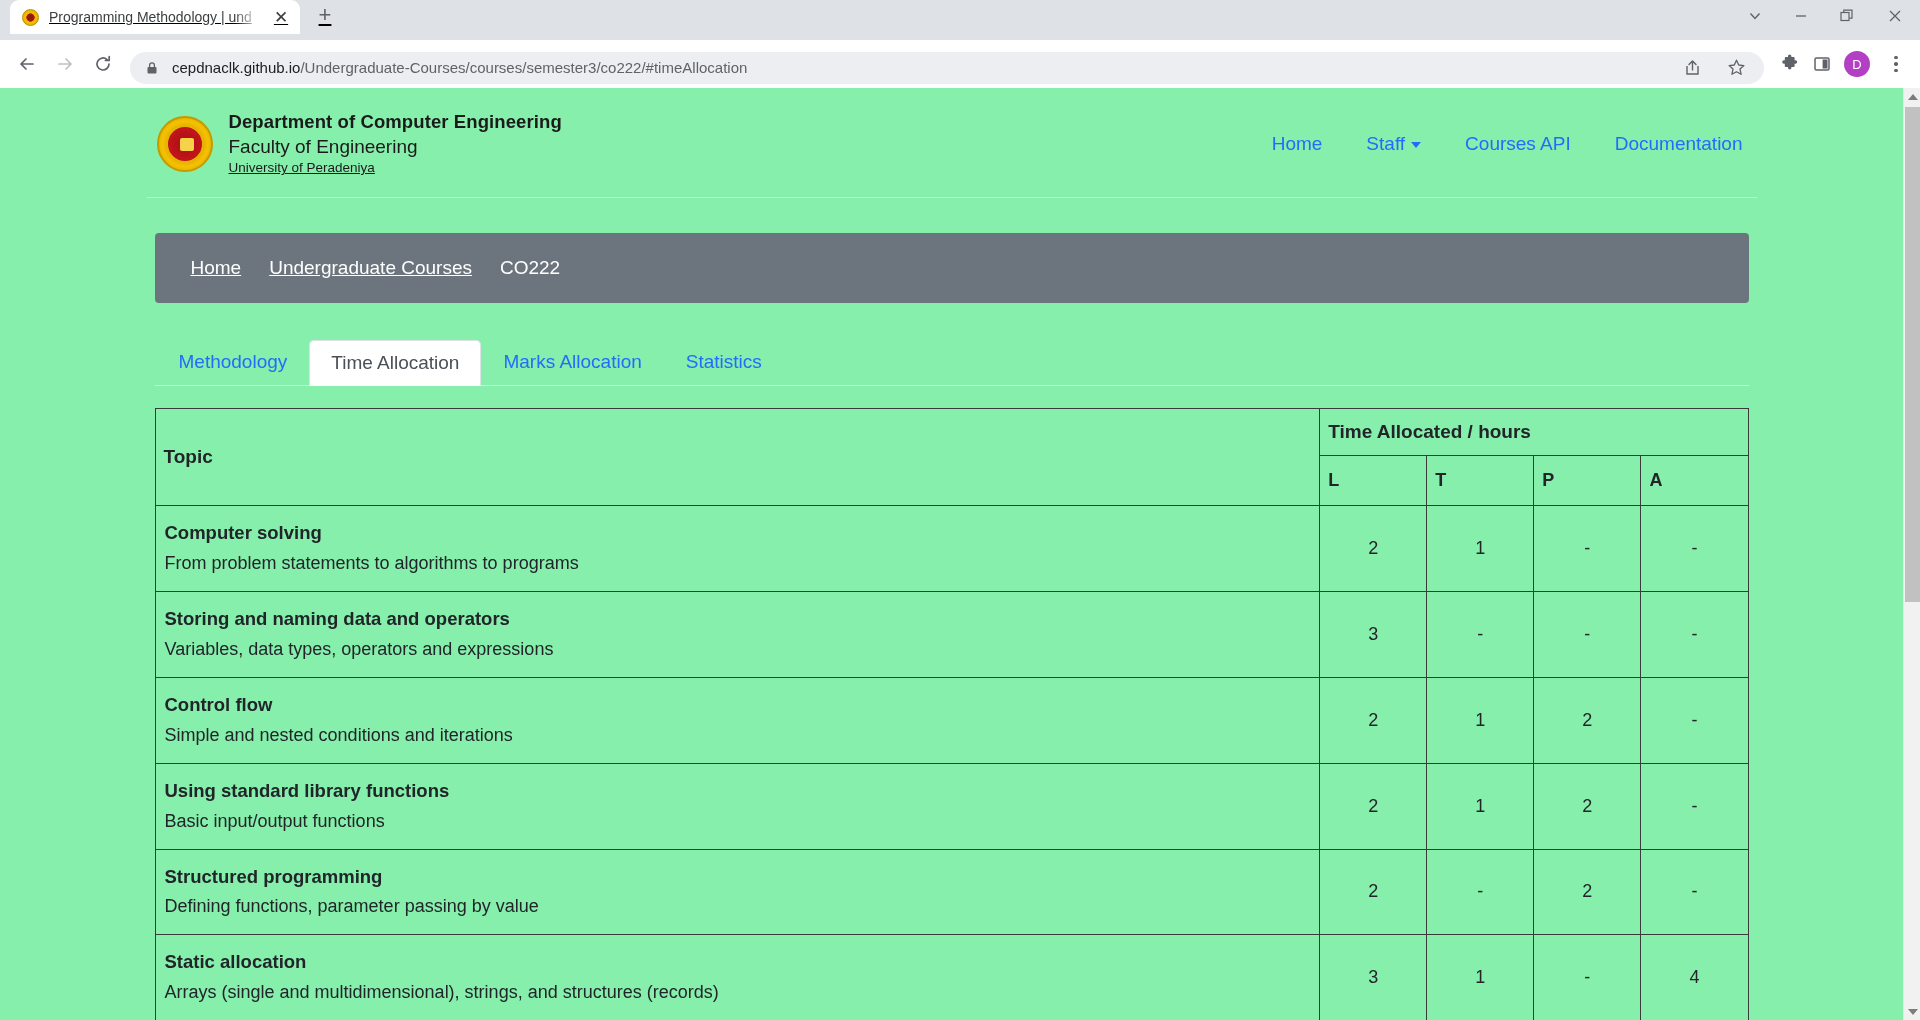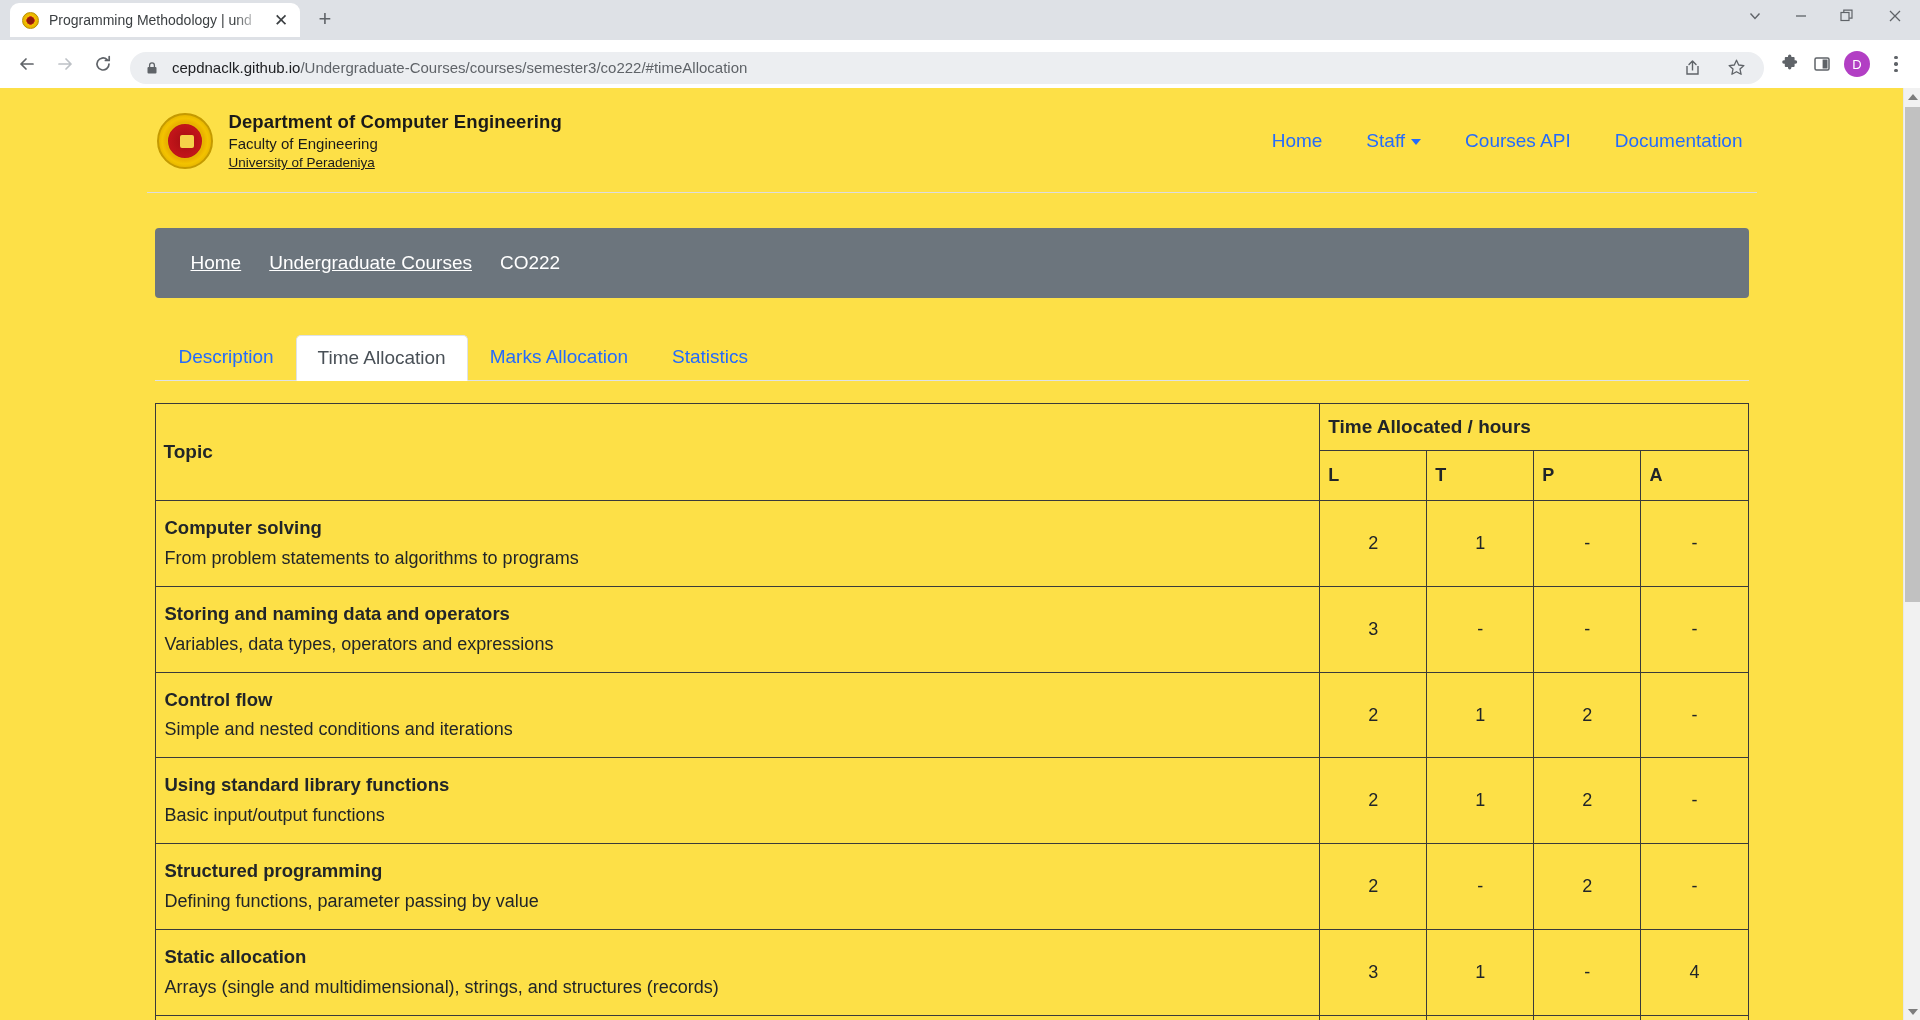--- a/index.html
+++ b/index.html
@@ -8,21 +8,21 @@
     font-family: "Liberation Sans", sans-serif;
     overflow: hidden;
     background: #ffffff;
   }
 
   
   .browser { width: 1920px; height: 1020px; display: flex; flex-direction: column; }
 
   .tabstrip {
     height: 40px; background: #dee1e6;
-    display: flex; align-items: center; position: relative; flex: 0 0 40px;
+    display: flex; align-items: flex-start; position: relative; flex: 0 0 40px; text-decoration: underline;
   }
   .tab {
     height: 34px; width: 290px; background: #ffffff;
     border-radius: 9px 9px 0 0; margin-left: 10px;
     display: flex; align-items: center; padding: 0 8px 0 12px; gap: 10px;
     position: relative;
   }
   .tab-favicon {
     width: 17px; height: 17px; border-radius: 50%;
     background: radial-gradient(circle at 50% 50%, #d4351c 0%, #d4351c 38%, #f2c200 42%, #e8b400 70%, #c99a00 100%);
@@ -86,21 +86,21 @@
     font-weight: 500; margin: 0 4px;
   }
   .kebab {
     width: 28px; height: 28px; display: flex; flex-direction: column; align-items: center;
     justify-content: center; gap: 3px; margin-left: 4px;
   }
   .kebab i { width: 3.5px; height: 3.5px; border-radius: 50%; background: #5f6368; display: block; }
 
   
   .viewport {
-    flex: 1 1 auto; background: #fde047; position: relative; overflow: hidden;
+    flex: 1 1 auto; background: #86efac; position: relative; overflow: hidden;
     display: flex;
   }
   .page {
     flex: 1 1 auto; padding: 0; overflow: hidden; position: relative;
   }
 
   .site-header {
     display: flex; align-items: center; justify-content: space-between;
     padding: 22px 0 20px 0; border-bottom: 1px solid #dddddd;
     margin: 0 auto; width: 1610px;
@@ -115,21 +115,21 @@
     content: ""; position: absolute; inset: 7px; border-radius: 50%;
     background: radial-gradient(circle, #a50e12 0%, #c2151a 65%, #8d0c10 100%);
     border: 2px solid #e7b400;
   }
   .brand-logo::after {
     content: ""; position: absolute; left: 21px; top: 20px; width: 14px; height: 13px;
     border-radius: 2px; background: #f6d24a;
   }
   .brand-text { line-height: 1.32; }
   .brand-line1 { font-size: 18.5px; font-weight: bold; color: #1a1a1a; letter-spacing: .1px; }
-  .brand-line2 { font-size: 15px; color: #1a1a1a; }
+  .brand-line2 { font-size: 19px; color: #1a1a1a; }
   .brand-line3 { font-size: 13.5px; color: #1a1a1a; text-decoration: underline; }
 
   .mainnav { display: flex; align-items: center; gap: 44px; padding-right: 14px; }
   .navlink { font-size: 19px; color: #246bfd; white-space: nowrap; }
   .navlink .caret {
     display: inline-block; width: 0; height: 0; margin-left: 6px;
     border-left: 5px solid transparent; border-right: 5px solid transparent;
     border-top: 6px solid #246bfd; vertical-align: middle;
   }
 
@@ -314,21 +314,21 @@
         </div>
       </div>
 
       <div class="breadcrumb">
         <a class="crumb link">Home</a>
         <a class="crumb link">Undergraduate Courses</a>
         <span class="crumb">CO222</span>
       </div>
 
       <div class="tabs">
-        <div class="ptab">Description</div>
+        <div class="ptab">Methodology</div>
         <div class="ptab active">Time Allocation</div>
         <div class="ptab">Marks Allocation</div>
         <div class="ptab">Statistics</div>
       </div>
 
       <table class="alloc">
         <colgroup>
           <col class="col-topic">
             <col class="col-n">
             <col class="col-n">

